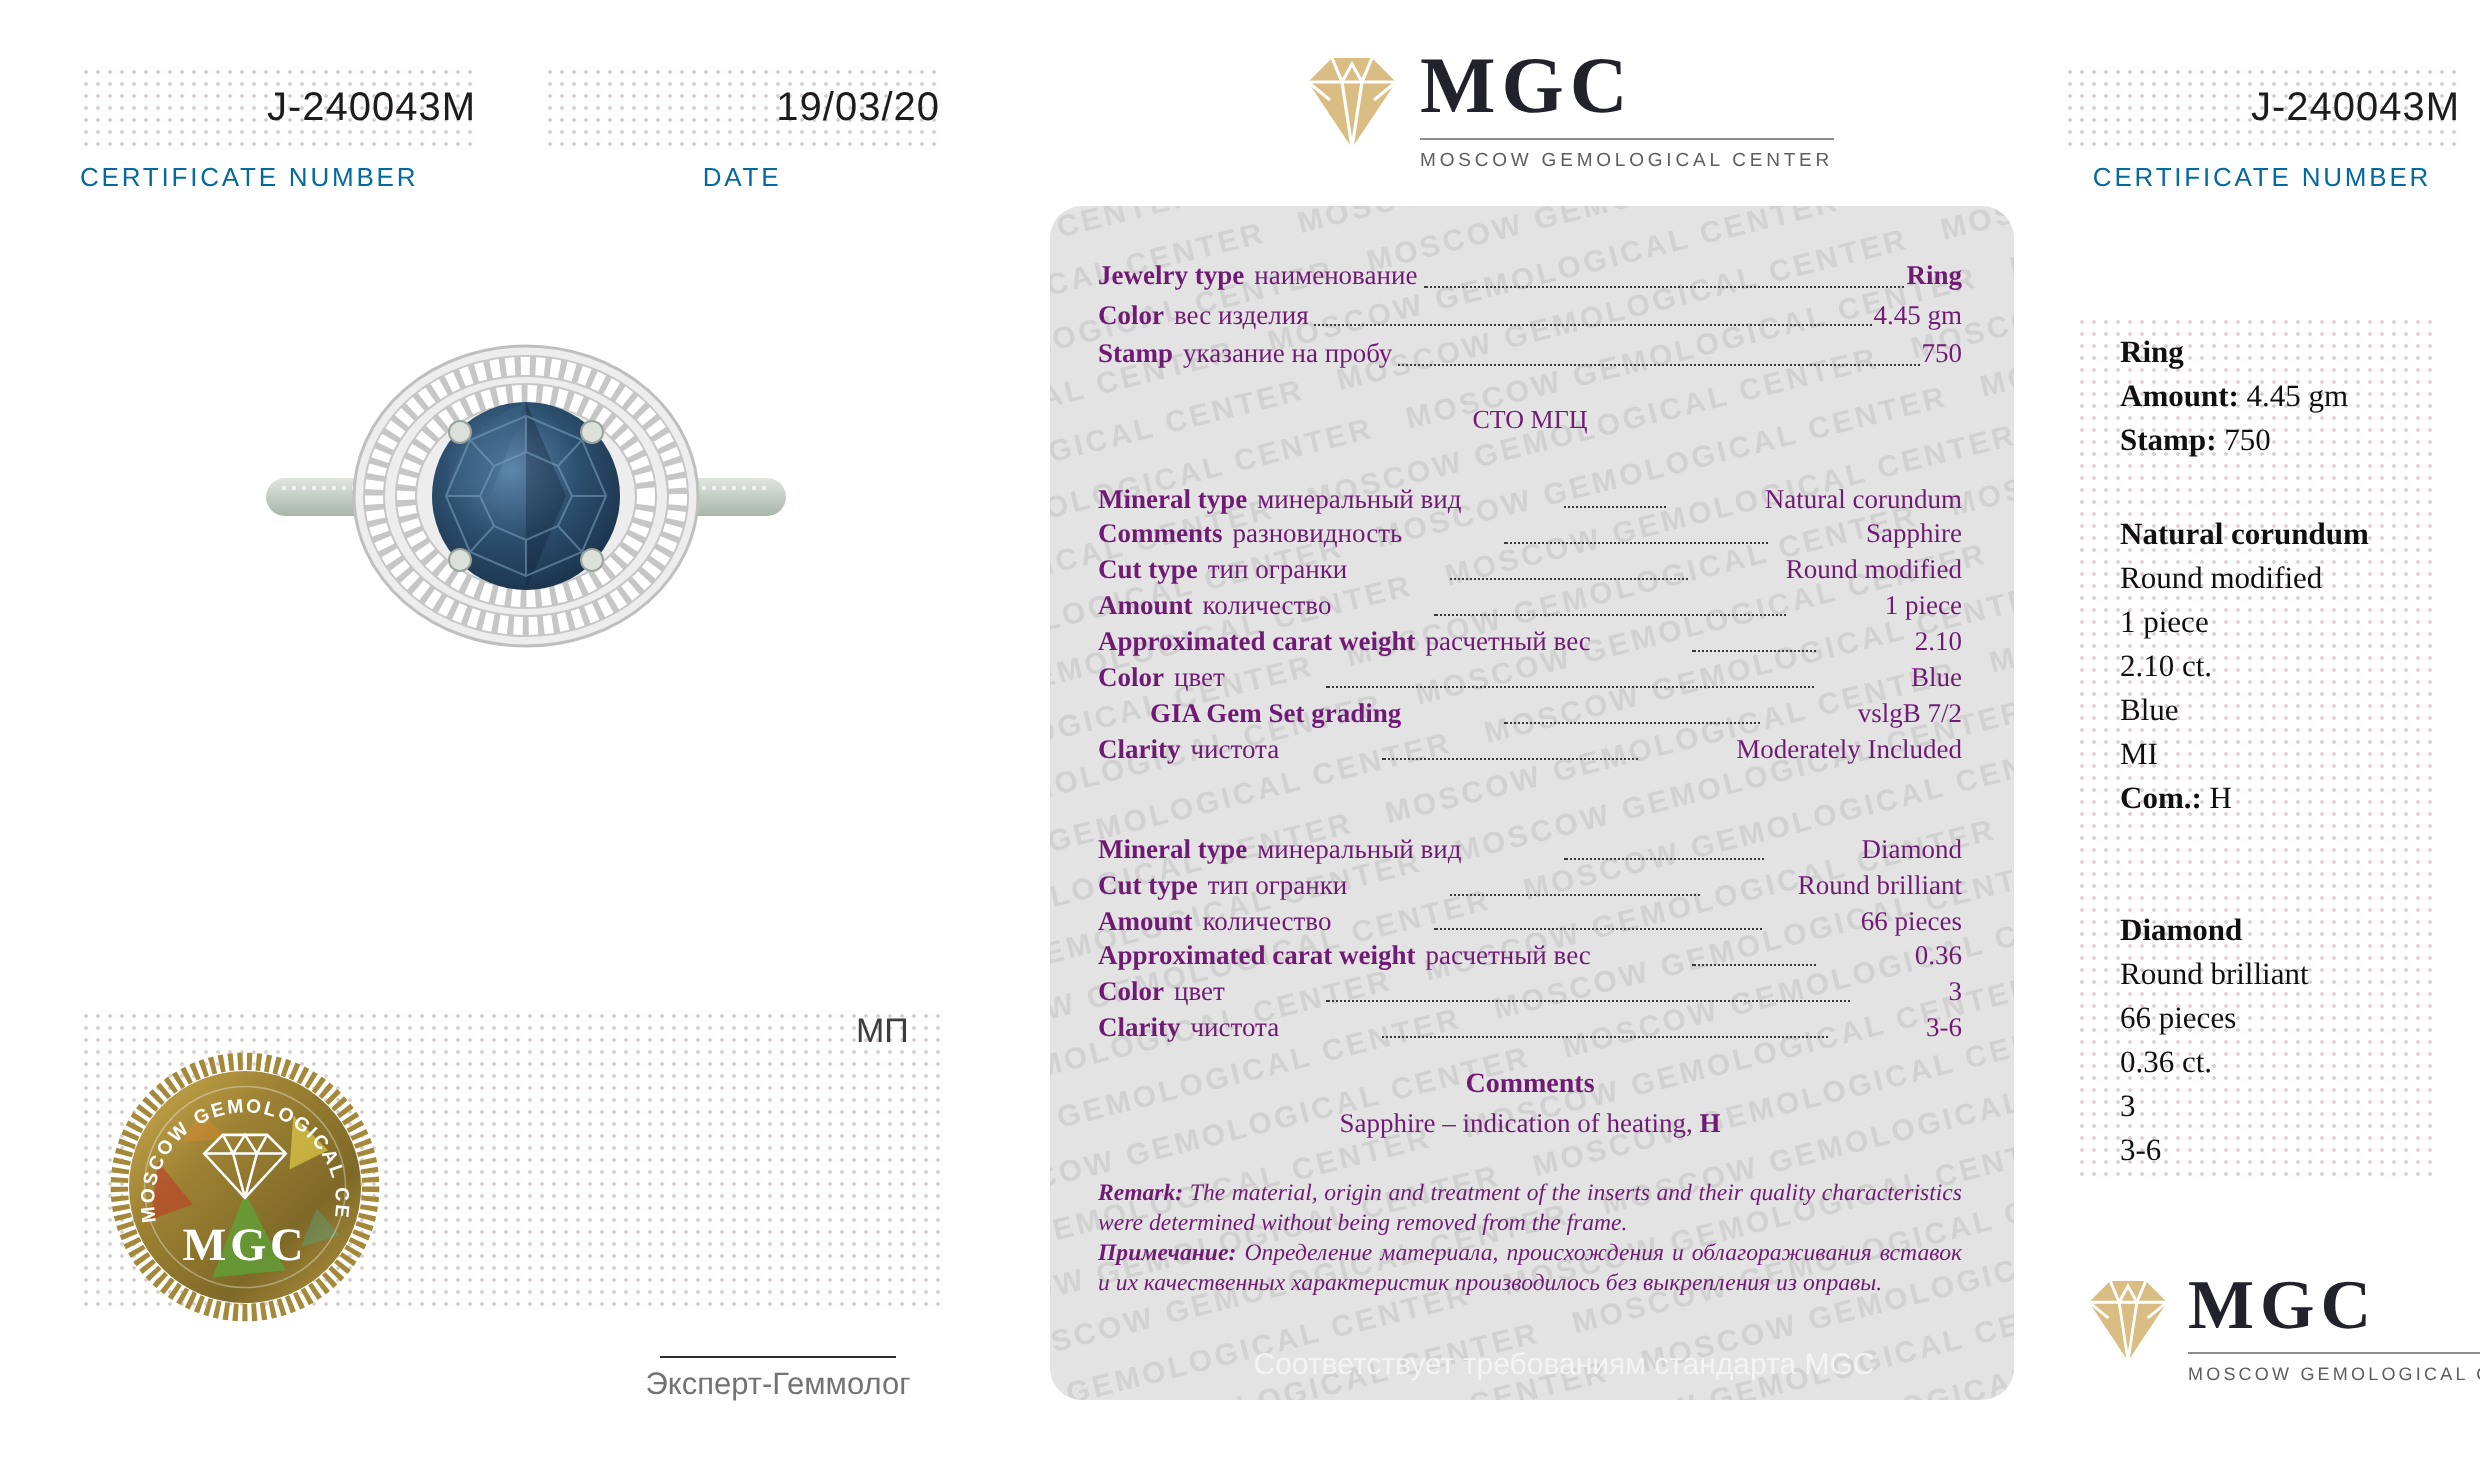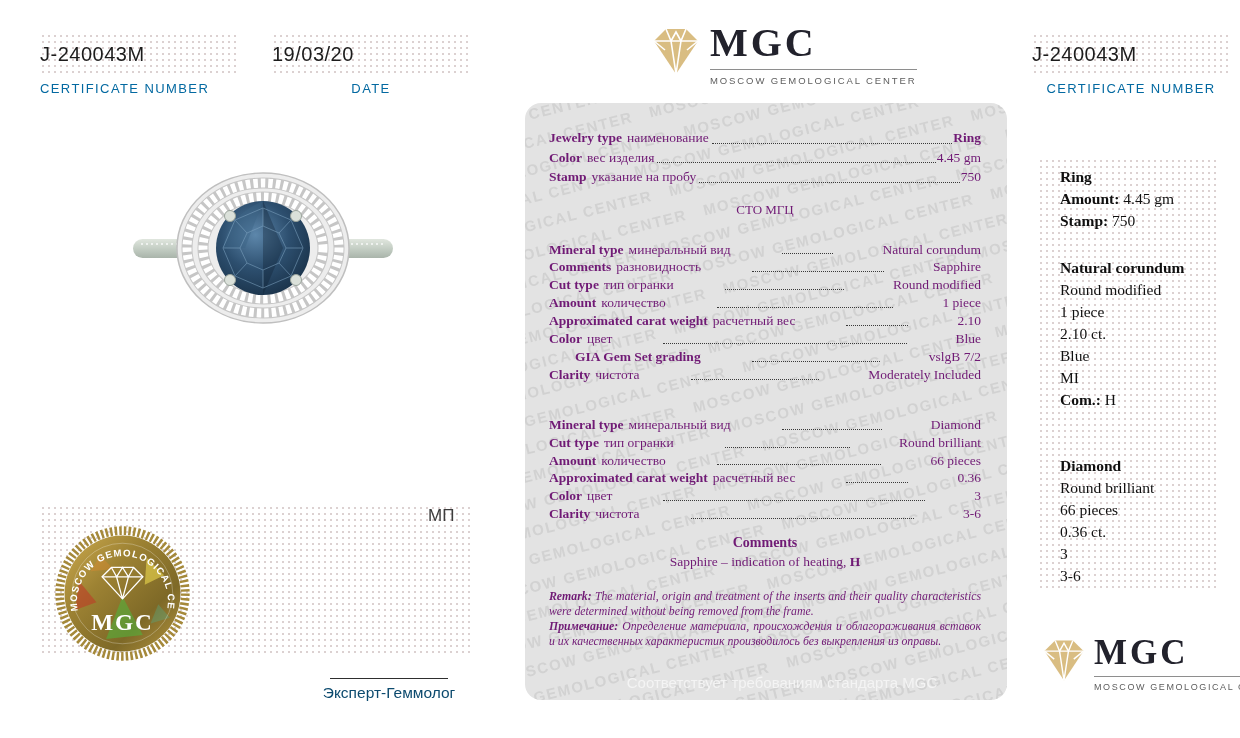--- a/index.html
+++ b/index.html
@@ -7,21 +7,21 @@
   #stage {
     position:relative; width:1240px; height:738px; background:#ffffff;
     font-family:"Liberation Sans", sans-serif; overflow:hidden; color:#1b1b1b;
   }
   
   .dotbg {
     background-image: radial-gradient(circle, #dcd1d1 0.9px, transparent 1.05px);
     background-size: 6px 6px;
   }
   
-  .numbox { position:absolute; height:42px; display:flex; align-items:center; justify-content:flex-start; }
+  .numbox { position:absolute; height:42px; display:flex; align-items:center; justify-content:flex-end; }
   #box-cert-l { left:40px; top:33px; width:198px; }
   #box-date   { left:272px; top:33px; width:198px; }
   .cert-val { font-size:20px; color:#1c1c1c; letter-spacing:0.5px; }
   .fieldlbl { position:absolute; font-size:13px; letter-spacing:1.4px; color:#0369a1; }
   #lbl-cert-l { left:40px; top:81px; }
   #lbl-date   { left:272px; top:81px; width:198px; text-align:center; }
   
   .logo { position:absolute; display:flex; align-items:flex-start; }
   #logo-top { left:642px; top:22px; }
   #logo-bottom { left:1034px; top:634px; }
@@ -70,21 +70,21 @@
              font-size:15.5px; line-height:22px; color:#101010; }
   .sline b { font-weight:bold; }
   #sgroup2 { margin-top:25px; }
   #sgroup3 { margin-top:44px; }
   
   #band-bl { position:absolute; left:40px; top:505px; width:430px; height:152px; }
   #mp { position:absolute; left:428px; top:506px; font-size:17px; color:#3c3c3c; }
   #seal { position:absolute; left:50px; top:521px; width:145px; height:145px; }
   #expert-line { position:absolute; left:330px; top:678px; width:118px; border-top:1.6px solid #2e2e2e; }
   #expert { position:absolute; left:306px; top:684px; width:166px; text-align:center;
-            font-size:15.5px; color:#0c4a6e; }
+            font-size:15.5px; color:#737373; }
   
   #ring-photo { position:absolute; left:133px; top:148px; width:260px; height:200px; }
 </style>
 </head>
 <body>
 
 <div id="stage">
 
   <div id="box-cert-l" class="numbox dotbg">
     <span class="cert-val">J-240043M</span>

